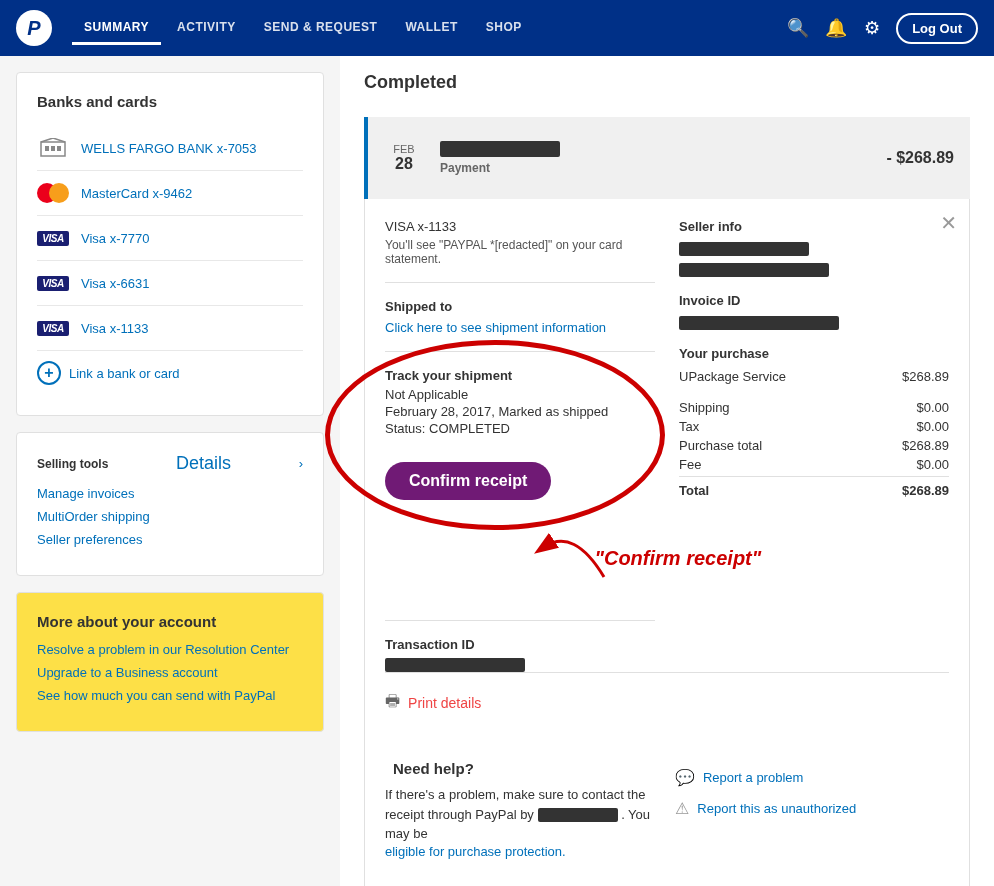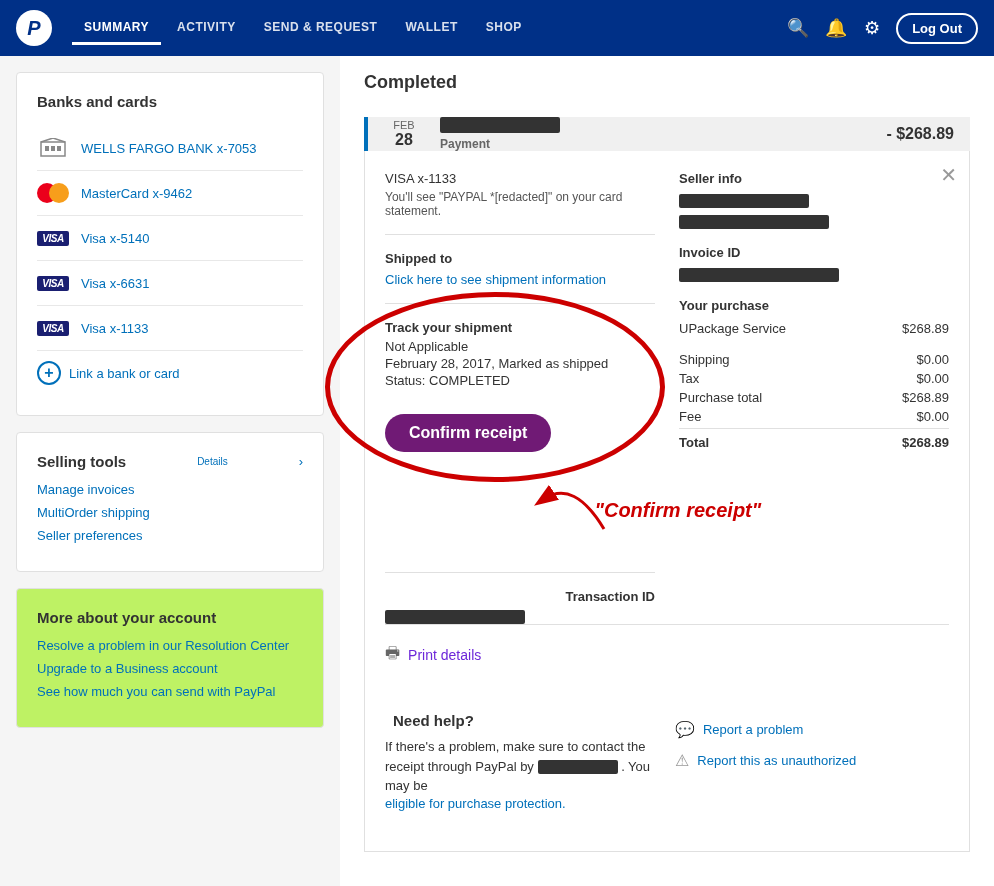--- a/index.html
+++ b/index.html
@@ -129,26 +129,26 @@
       border: 1px solid #e0e0e0;
       padding: 20px;
       margin-bottom: 16px;
     }
     .selling-header {
       display: flex;
       justify-content: space-between;
       align-items: center;
       margin-bottom: 12px;
     }
-    .selling-header h3 { font-size: 15px; font-weight: bold; color: #333; }
-    .details-link { color: #0070ba; font-size: 10px; }
+    .selling-header h3 { font-size: 12px; font-weight: bold; color: #333; }
+    .details-link { color: #0070ba; font-size: 18px; }
     .selling-link { color: #0070ba; font-size: 13px; display: block; margin-bottom: 8px; text-decoration: none; }
 
     .more-section {
-      background: #bef264;
+      background: #fde047;
       border-radius: 4px;
       border: 1px solid #e0e0e0;
       padding: 20px;
     }
     .more-section h3 { font-size: 15px; font-weight: bold; color: #333; margin-bottom: 12px; }
     .more-link { color: #0070ba; font-size: 13px; display: block; margin-bottom: 8px; text-decoration: none; }
 
     
     .main-content {
       flex: 1;
@@ -159,21 +159,21 @@
       font-size: 18px;
       color: #333;
       margin-bottom: 16px;
       padding-bottom: 8px;
     }
 
     
     .transaction-bar {
       background: #f0f0f0;
       border-left: 4px solid #0070ba;
-      padding: 0 16px;
+      padding: 24px 16px;
       display: flex;
       align-items: center;
       gap: 16px;
       margin-bottom: 0;
     }
     .date-block { text-align: center; min-width: 40px; }
     .date-month { font-size: 11px; color: #666; text-transform: uppercase; }
     .date-day { font-size: 16px; font-weight: bold; color: #333; }
     .transaction-info { flex: 1; font-weight: bold; }
     .transaction-name-bar { background: #333; height: 16px; width: 120px; border-radius: 2px; margin-bottom: 4px; }
@@ -234,32 +234,32 @@
     .purchase-title { font-size: 13px; font-weight: bold; color: #333; margin-bottom: 8px; }
     .purchase-row {
       display: flex;
       justify-content: space-between;
       font-size: 13px;
       margin-bottom: 4px;
     }
     .purchase-row.total { font-weight: bold; border-top: 1px solid #e0e0e0; padding-top: 6px; margin-top: 4px; }
 
     
-    .transaction-id-section { margin-top: 16px; text-align: right; }
+    .transaction-id-section { margin-top: 16px; }
     .transaction-id-bar { background: #333; height: 14px; width: 140px; border-radius: 2px; }
 
     
     .print-section {
       border-top: 1px solid #e0e0e0;
       padding: 16px 0;
       display: flex;
       align-items: center;
       gap: 8px;
     }
-    .print-link { color: #6d28d9; font-size: 14px; text-decoration: none; }
+    .print-link { color: #ef4444; font-size: 14px; text-decoration: none; }
     .printer-icon { color: #666; font-size: 16px; }
 
     .help-section { padding: 20px 0; }
     .help-title { font-size: 15px; font-weight: bold; margin-bottom: 8px; margin-left: 8px; }
     .help-text { font-size: 13px; color: #333; line-height: 1.5; }
     .help-grid { display: grid; grid-template-columns: 1fr 1fr; gap: 16px; margin-top: 8px; }
     .help-links { display: flex; flex-direction: column; gap: 12px; margin-top: 8px; }
     .help-link-item { display: flex; align-items: center; gap: 8px; color: #0070ba; font-size: 13px; cursor: pointer; }
     .help-icon { font-size: 16px; color: #999; }
     .eligible-link { color: #0070ba; font-size: 13px; }
@@ -319,21 +319,21 @@
             <div class="mc-right"></div>
           </div>
         </div>
         <span class="bank-name">MasterCard x-9462</span>
       </div>
 
       <div class="bank-item">
         <div class="bank-icon">
           <span class="visa-badge">VISA</span>
         </div>
-        <span class="bank-name">Visa x-5140</span>
+        <span class="bank-name">Visa x-7770</span>
       </div>
 
       <div class="bank-item">
         <div class="bank-icon">
           <span class="visa-badge">VISA</span>
         </div>
         <span class="bank-name">Visa x-6631</span>
       </div>
 
       <div class="bank-item">

